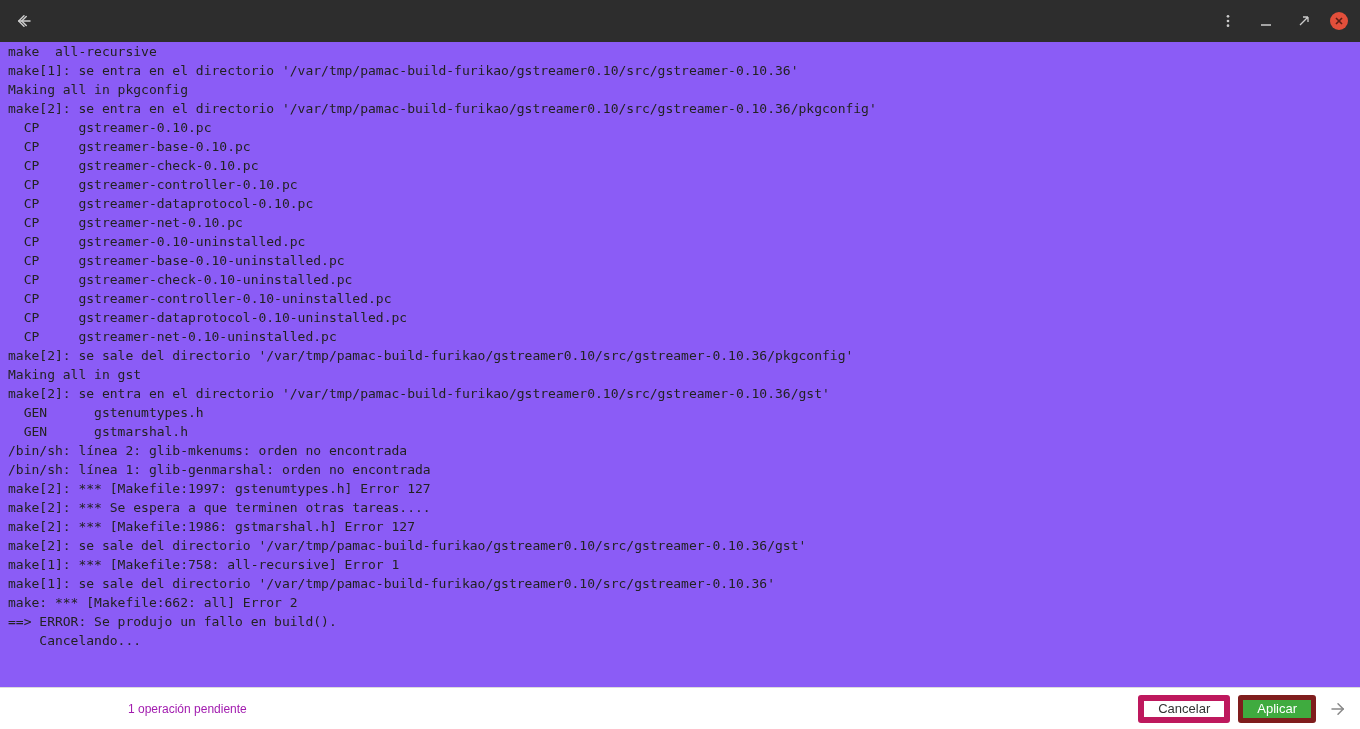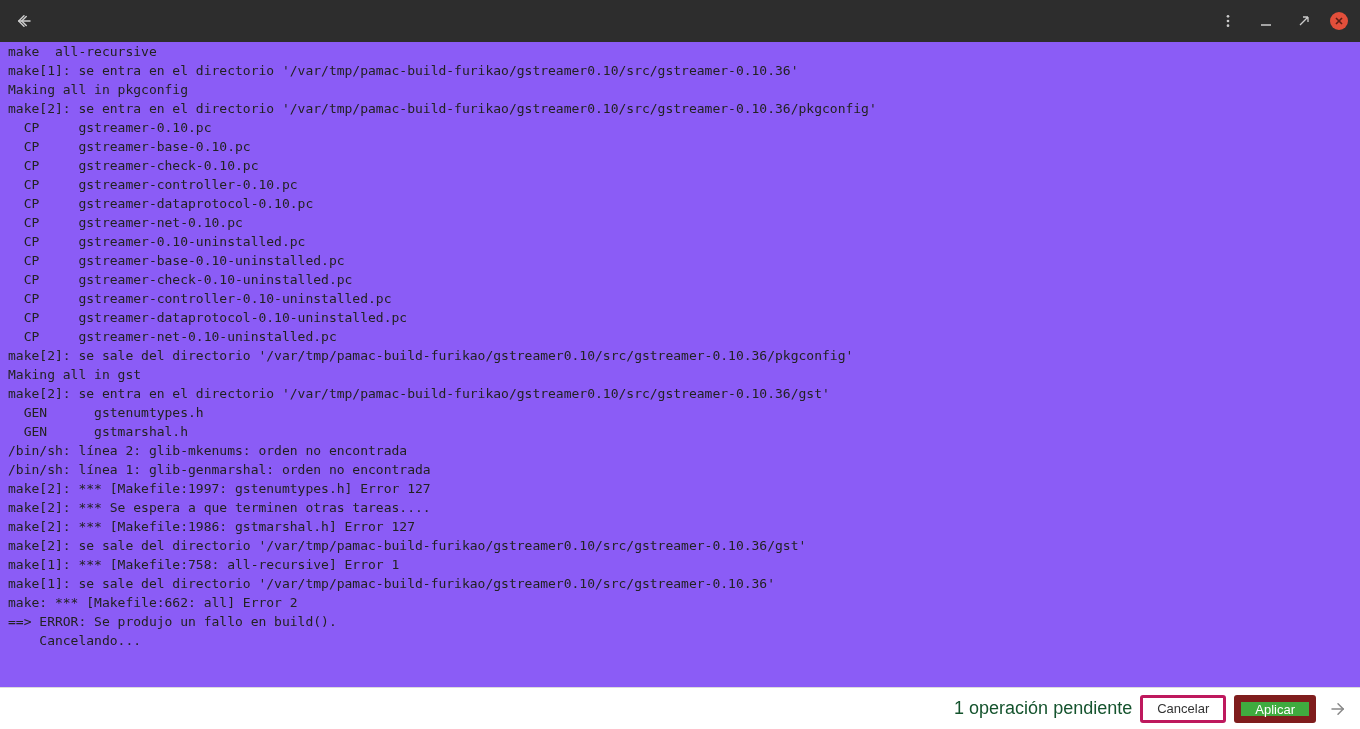--- a/index.html
+++ b/index.html
@@ -75,38 +75,38 @@
       background: #ffffff;
       border-top: 1px solid #dcdcdc;
       display: flex;
       align-items: center;
       padding: 0 8px;
       flex-shrink: 0;
       gap: 8px;
     }
     .status-text {
       flex: 1;
-      text-align: right;
-      color: #14532d;
-      font-size: 18px;
+      text-align: left;
+      color: #a21caf;
+      font-size: 12px;
       padding-left: 120px;
     }
     .btn {
       height: 28px;
       padding: 0 14px;
       font-size: 13px;
       border-radius: 3px;
       cursor: pointer;
-      border: 3px solid #be185d;
+      border: 6px solid #be185d;
       background: #ffffff;
       color: #333;
     }
     .btn-primary {
       background: #3fab3f;
-      border: 7px solid #7f1d1d;
+      border: 5px solid #7f1d1d;
       color: #ffffff;
     }
     .footer-arrow {
       width: 28px;
       height: 28px;
       display: flex;
       align-items: center;
       justify-content: center;
       cursor: pointer;
       color: #888;

